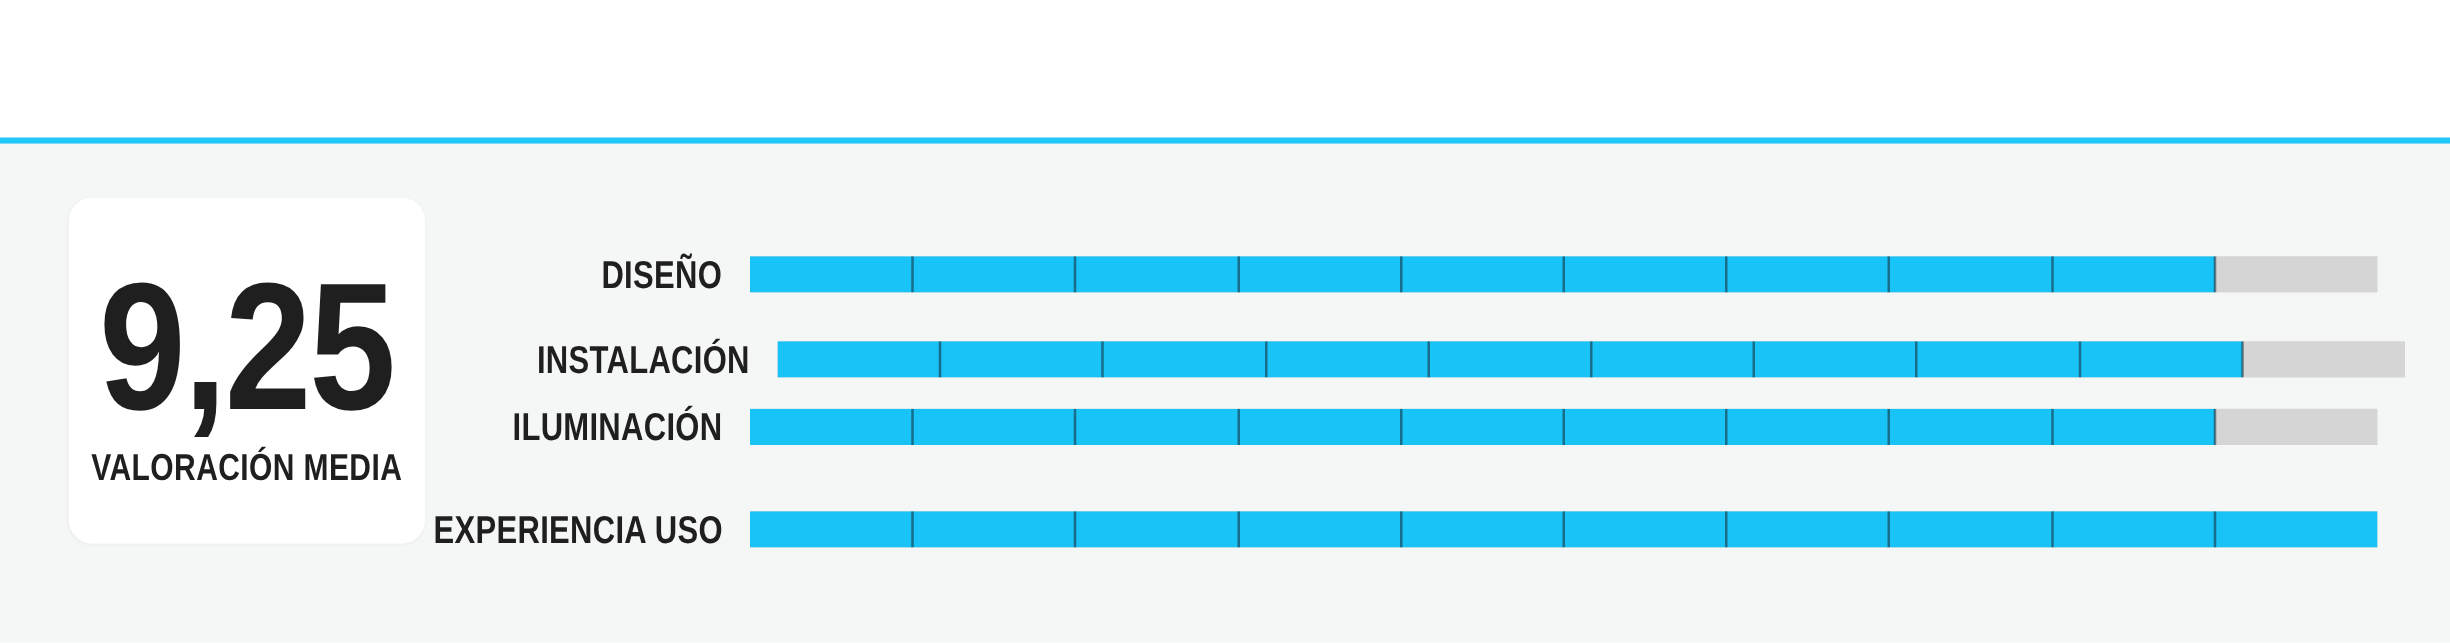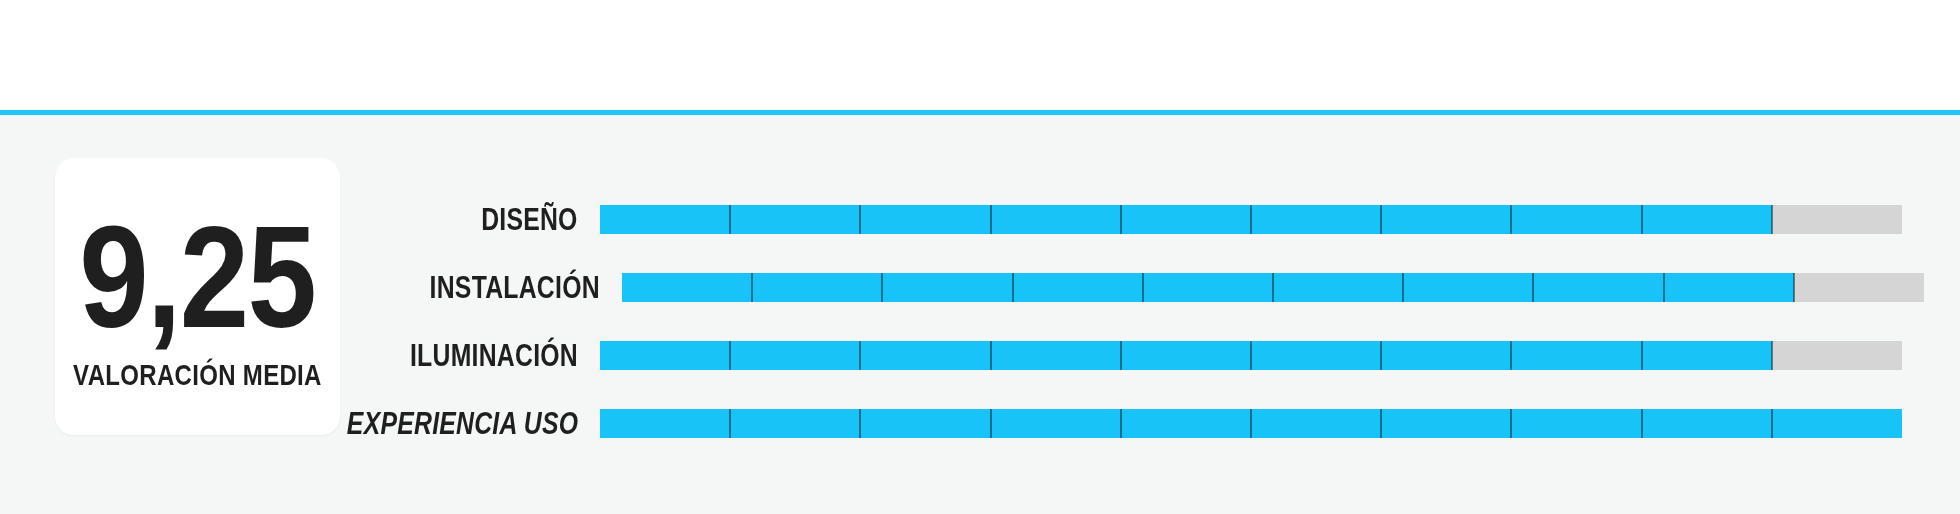--- a/index.html
+++ b/index.html
@@ -47,22 +47,22 @@
     transform:scaleX(0.80);
     transform-origin:center center;
     white-space:nowrap;
   }
 
   
   .bars{position:absolute;left:0;top:0;width:1960px;height:399px;}
   .bar-row{position:absolute;left:0;width:1960px;height:29px;}
   .bar-row.r0{top:90px;text-align:right;}
   .bar-row.r1{top:158px;margin-left:22px;}
-  .bar-row.r2{top:226px;}
-  .bar-row.r3{top:294px;font-style:italic;}
+  .bar-row.r2{top:212px;}
+  .bar-row.r3{top:294px;}
 
   .bar-label{
     position:absolute;right:1382px;top:50%;transform:translateY(-50%) scaleX(0.80);
     transform-origin:right center;
     font-family:"Liberation Sans Narrow","Liberation Sans", sans-serif;
     font-weight:700;
     font-size:31px;
     color:#1f1f1f;
     letter-spacing:0.3px;
     white-space:nowrap;

